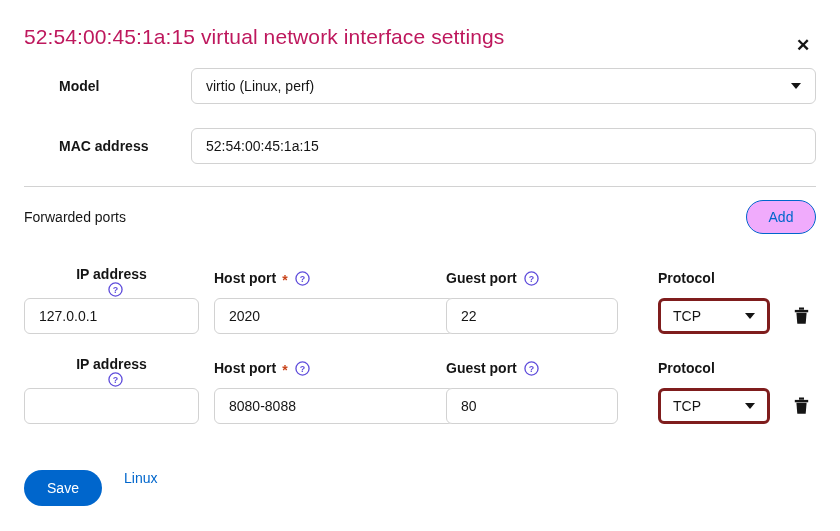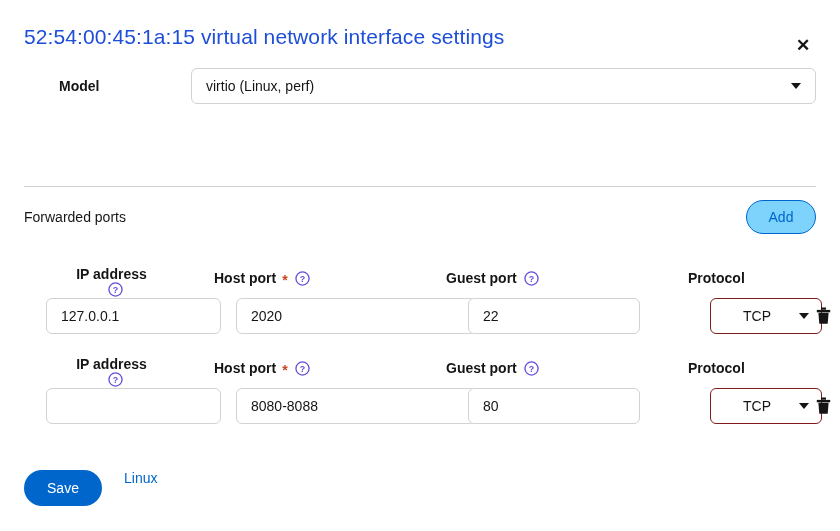--- a/index.html
+++ b/index.html
@@ -30,21 +30,21 @@
     position: absolute;
     left: 24px;
     top: 22px;
     right: 24px;
     height: 34px;
   }
   .dialog-title {
     font-size: 21px;
     line-height: 30px;
     font-weight: 400;
-    color: #1d4ed8;
+    color: #be185d;
     letter-spacing: 0.1px;
     white-space: nowrap;
   }
   .close-button {
     position: absolute;
     right: 0px;
     top: 10px;
     width: 26px;
     height: 26px;
     display: flex;
@@ -162,21 +162,21 @@
   .add-button {
     position: absolute;
     right: 0;
     top: 0;
     height: 34px;
     min-width: 70px;
     padding: 0 20px;
     box-sizing: border-box;
     border: 1px solid #0066cc;
     border-radius: 17px;
-    background: #7dd3fc;
+    background: #f0abfc;
     color: #0066cc;
     font-family: "Liberation Sans", sans-serif;
     font-size: 14px;
     line-height: 32px;
     cursor: pointer;
     text-align: center;
   }
 
   
   .ports-grid {
@@ -219,34 +219,33 @@
 
   .port-row {
     position: relative;
     height: 36px;
     margin-top: 8px;
   }
   .cell {
     position: absolute;
     top: 0;
     height: 36px;
-    margin-left: 22px;
   }
   
   .c-ip       { left: 0px;   width: 175px; flex-direction: column; }
   .c-host     { left: 190px; width: 240px; }
   .c-guest    { left: 422px; width: 172px; align-items: center; }
-  .c-proto    { left: 664px; width: 112px; text-align: center; }
+  .c-proto    { left: 634px; width: 112px; }
   .c-delete   { left: 762px; width: 30px; }
 
   .select-sm {
     box-sizing: border-box;
     width: 100%;
     height: 36px;
-    border: 1px solid #7f1d1d;
+    border: 3px solid #7f1d1d;
     border-radius: 6px;
     background: #ffffff;
     display: flex;
     align-items: center;
     padding: 0 12px;
     cursor: pointer;
     user-select: none;
   }
   .select-sm .select-value { font-size: 14px; }
 
@@ -307,20 +306,26 @@
   <div class="form-row model">
     <div class="form-label">Model</div>
     <div class="field-wrap">
       <div class="select-input">
         <span class="select-value">virtio (Linux, perf)</span>
         <span class="caret"></span>
       </div>
     </div>
   </div>
 
+  <div class="form-row mac">
+    <div class="form-label">MAC address</div>
+    <div class="field-wrap">
+      <input class="text-input" type="text" value="52:54:00:45:1a:15" style="">
+    </div>
+  </div>
 
   <div class="divider"></div>
 
   <div class="ports-header">
     <div class="ports-title">Forwarded ports</div>
     <button class="add-button">Add</button>
   </div>
 
   <div class="ports-grid">
 

